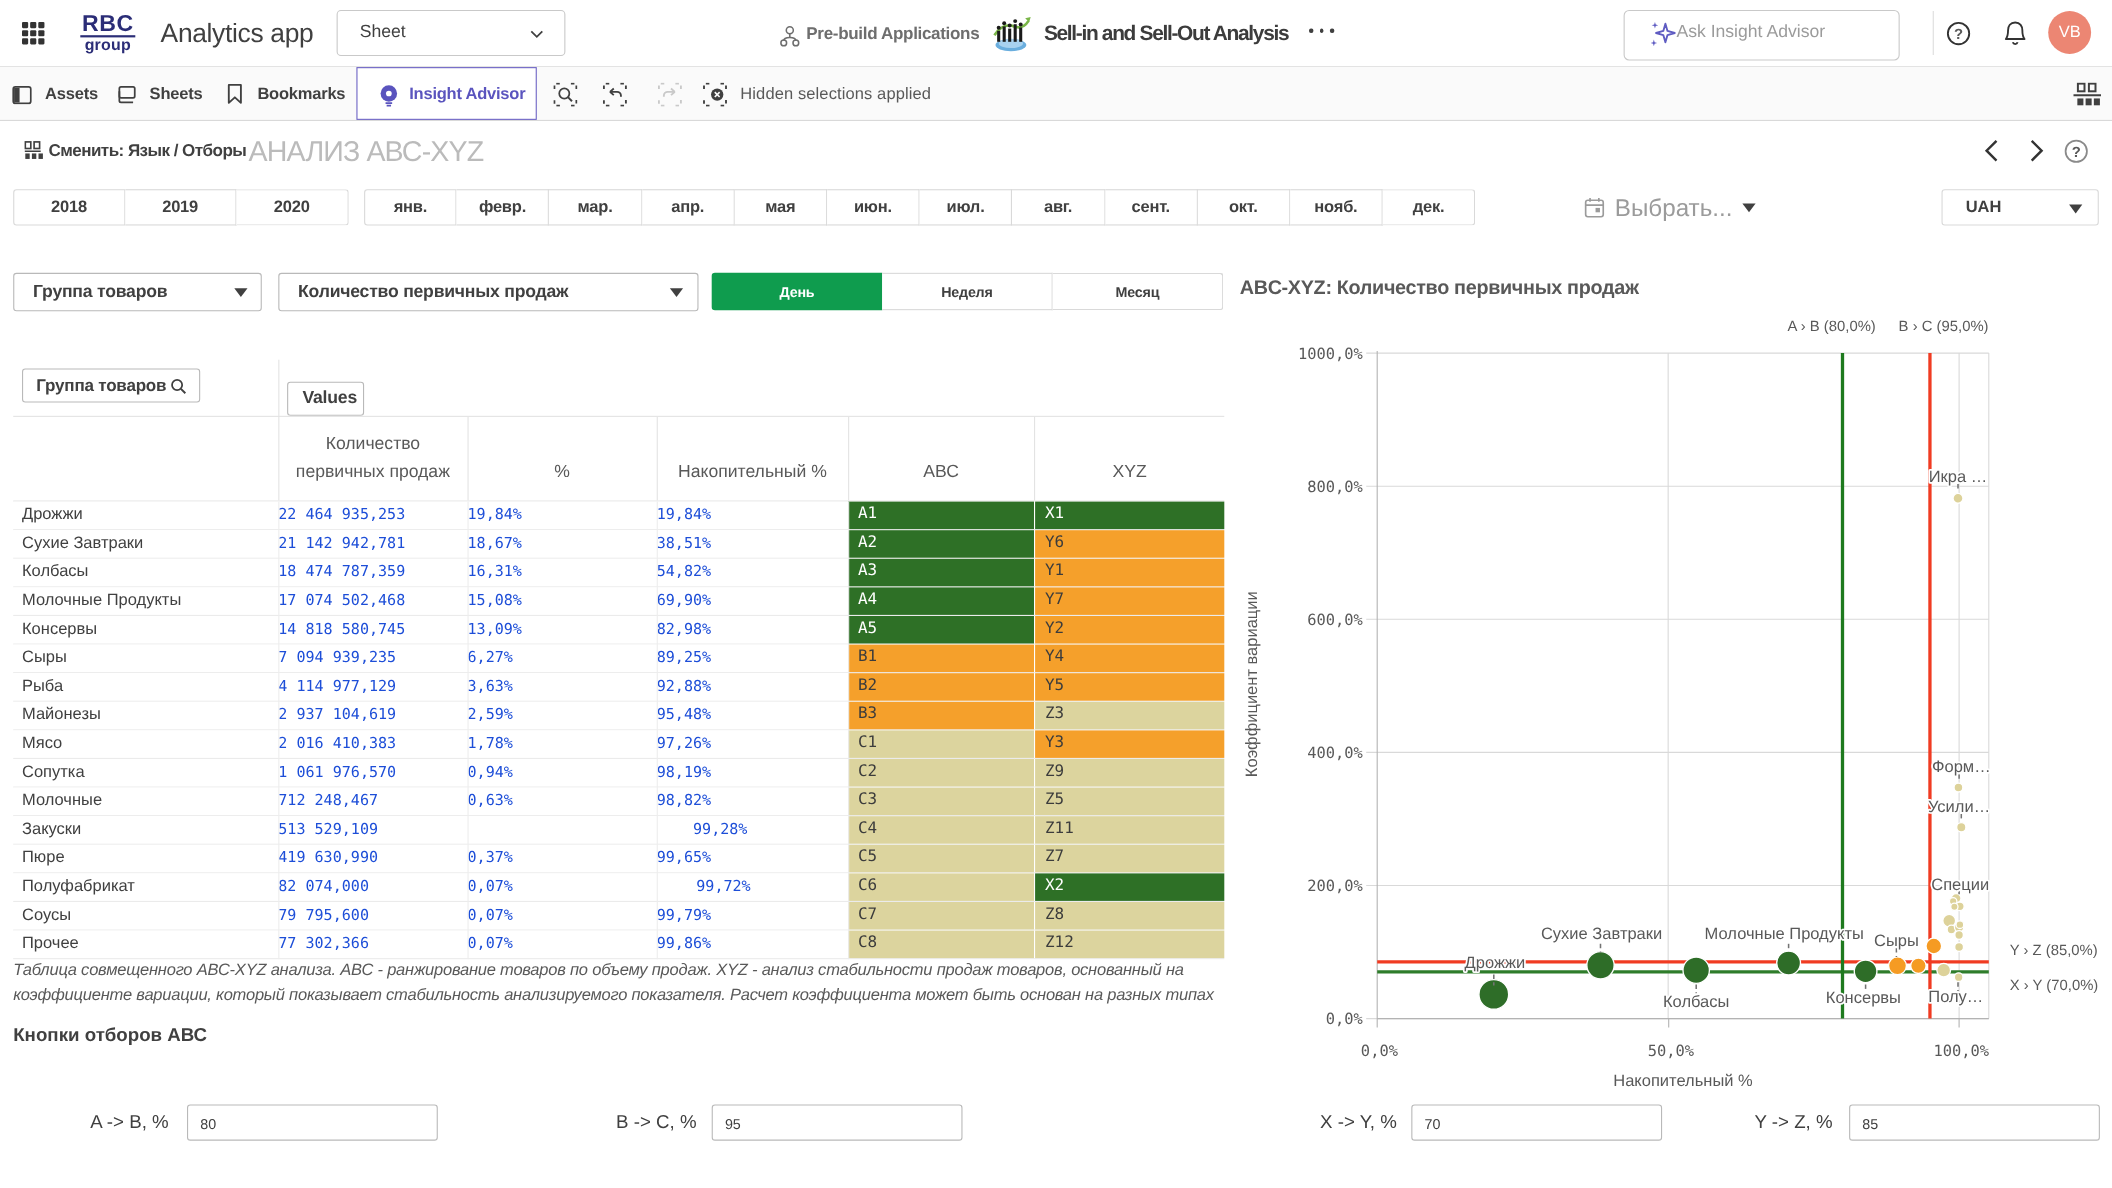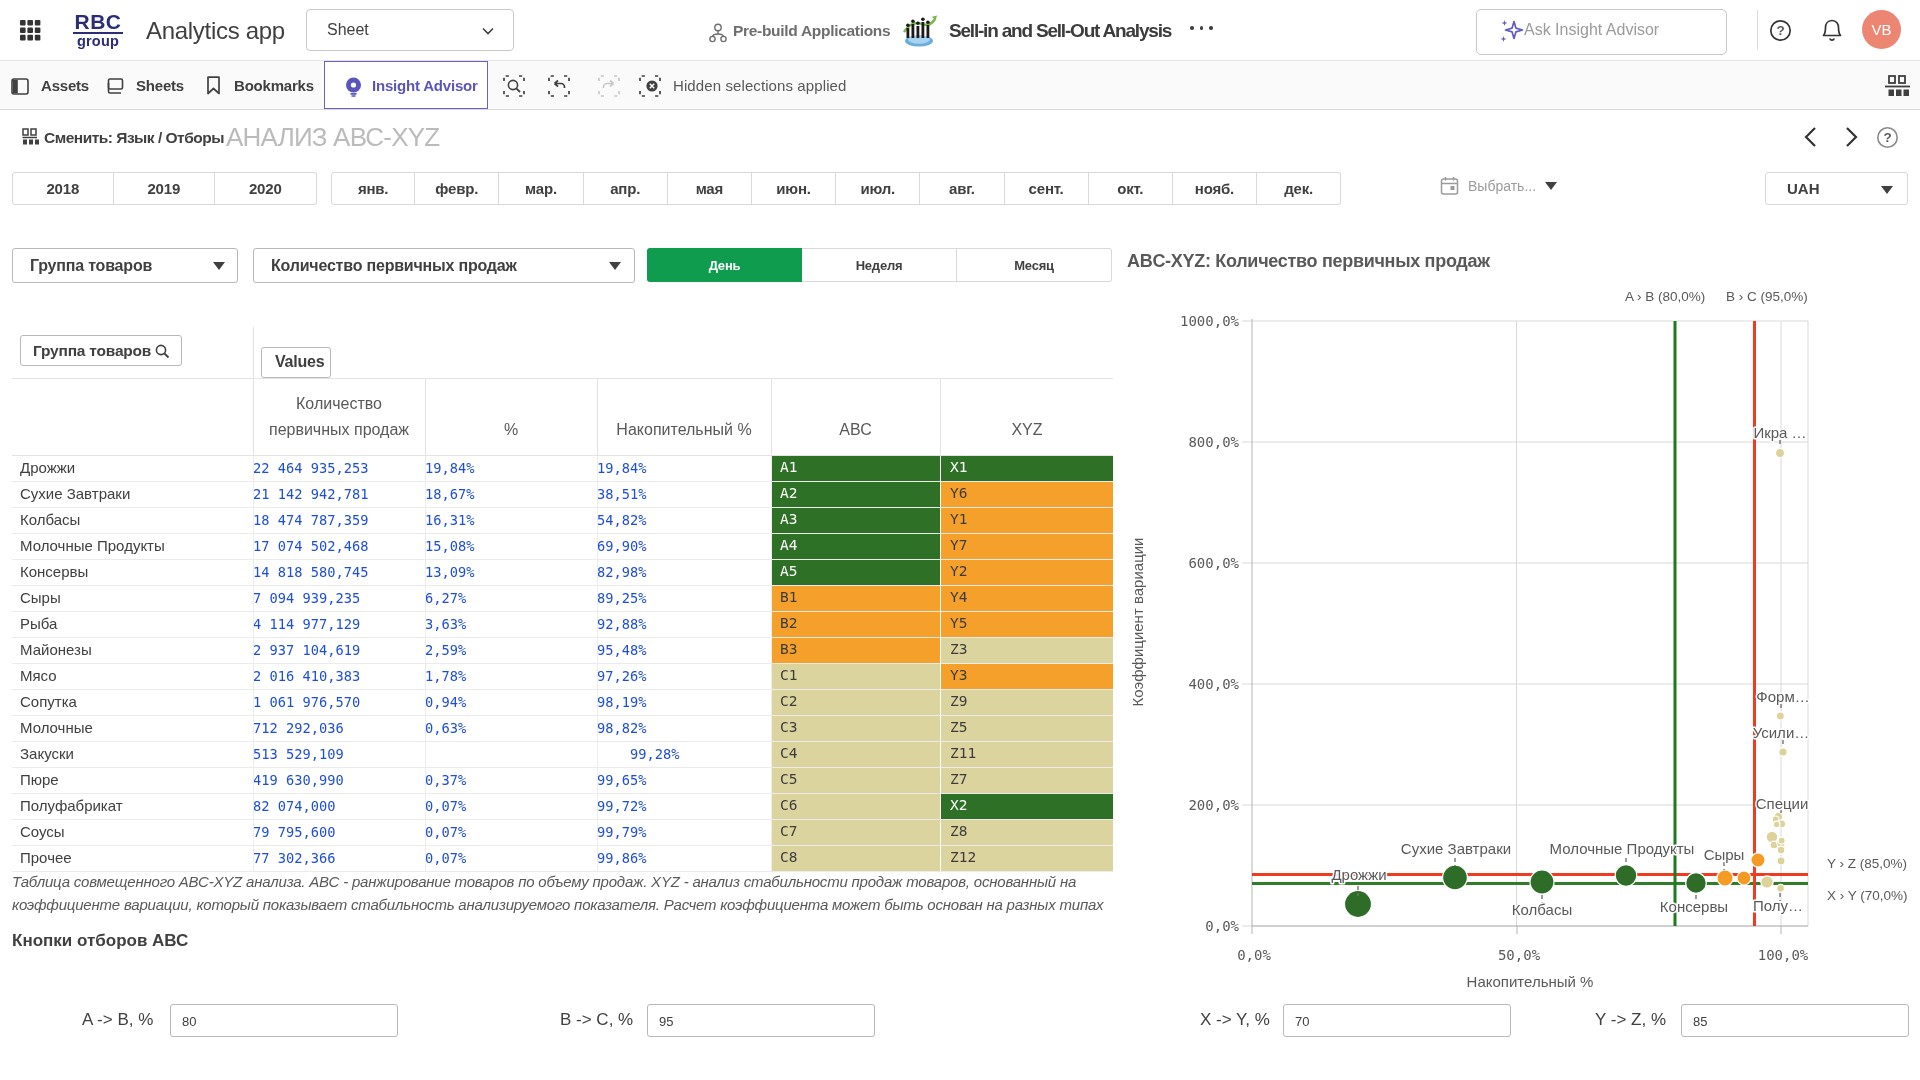--- a/index.html
+++ b/index.html
@@ -38,21 +38,21 @@
   .fgrp { position:absolute; top:172px; height:33px; display:flex; }
   .fbtn { border:1px solid #d9d9d9; border-left:none; background:#fff; font-size:15px; font-weight:bold;
     color:#404040; display:flex; align-items:center; justify-content:center; letter-spacing:-.2px;}
   .fbtn:first-child { border-left:1px solid #d9d9d9; border-radius:3px 0 0 3px; }
   .fbtn:last-child { border-radius:0 3px 3px 0; }
   #years { left:12px; }
   #years .fbtn { width:101.5px; }
   #months { left:331px; }
   #months .fbtn { width:84.2px; }
   #datesel { left:1440px; top:176px; display:flex; align-items:center; gap:9px; position:absolute;}
-  #datesel .t { font-size:14px; color:#9b9b9b; }
+  #datesel .t { font-size:22px; color:#9b9b9b; }
   #uahsel { left:1765px; top:172px; width:143px; height:33px; border:1px solid #d9d9d9; border-radius:3px; background:#fff; }
   #uahsel .lbl { position:absolute; left:21px; top:7px; font-size:15px; font-weight:bold; color:#404040; }
   .tri { width:0; height:0; border-left:6.5px solid transparent; border-right:6.5px solid transparent;
     border-top:8px solid #404040; }
 
   .bigsel { position:absolute; top:248px; height:35px; border:1px solid #b9b9b9; border-radius:3px; background:#fff; }
   .bigsel span { position:absolute; left:17px; top:8px; font-size:16px; font-weight:bold; color:#404040; letter-spacing:-.2px;}
   .bigsel .tri { position:absolute; top:13px; }
   #seg { position:absolute; left:647px; top:248px; height:34px; display:flex; }
   #seg div { width:155px; display:flex; align-items:center; justify-content:center;
@@ -371,21 +371,21 @@
 <div class="trow" style="top:362.5px;">
         <span class="lab">Сопутка</span>
         <span class="num" style="left:241px; width:159px;">1 061 976,570</span>
         <span class="num" style="left:413px; width:163px;">0,94%</span>
         <span class="num" style="left:585px; width:165px;">98,19%</span>
         <div class="cc khaki" style="left:759px; width:169px;">C2</div>
         <div class="cc khaki" style="left:929px; width:172px;">Z9</div>
       </div>
 <div class="trow" style="top:388.5px;">
         <span class="lab">Молочные</span>
-        <span class="num" style="left:241px; width:159px;">712 292,036</span>
+        <span class="num" style="left:241px; width:159px;">712 248,467</span>
         <span class="num" style="left:413px; width:163px;">0,63%</span>
         <span class="num" style="left:585px; width:165px;">98,82%</span>
         <div class="cc khaki" style="left:759px; width:169px;">C3</div>
         <div class="cc khaki" style="left:929px; width:172px;">Z5</div>
       </div>
 <div class="trow" style="top:414.5px;">
         <span class="lab">Закуски</span>
         <span class="num" style="left:241px; width:159px;">513 529,109</span>
         <span class="num" style="left:413px; width:163px;margin-top:28px;">0,45%</span>
         <span class="num" style="left:618px; width:165px;">99,28%</span>
@@ -397,21 +397,21 @@
         <span class="num" style="left:241px; width:159px;">419 630,990</span>
         <span class="num" style="left:413px; width:163px;">0,37%</span>
         <span class="num" style="left:585px; width:165px;">99,65%</span>
         <div class="cc khaki" style="left:759px; width:169px;">C5</div>
         <div class="cc khaki" style="left:929px; width:172px;">Z7</div>
       </div>
 <div class="trow" style="top:466.5px;">
         <span class="lab">Полуфабрикат</span>
         <span class="num" style="left:241px; width:159px;">82 074,000</span>
         <span class="num" style="left:413px; width:163px;">0,07%</span>
-        <span class="num" style="left:585px; width:165px;">99,72%</span>
+        <span class="num" style="left:585px; width:165px;padding-left:36px;">99,72%</span>
         <div class="cc khaki" style="left:759px; width:169px;">C6</div>
         <div class="cc green" style="left:929px; width:172px;">X2</div>
       </div>
 <div class="trow" style="top:492.5px;">
         <span class="lab">Соусы</span>
         <span class="num" style="left:241px; width:159px;">79 795,600</span>
         <span class="num" style="left:413px; width:163px;">0,07%</span>
         <span class="num" style="left:585px; width:165px;">99,79%</span>
         <div class="cc khaki" style="left:759px; width:169px;">C7</div>
         <div class="cc khaki" style="left:929px; width:172px;">Z8</div>

